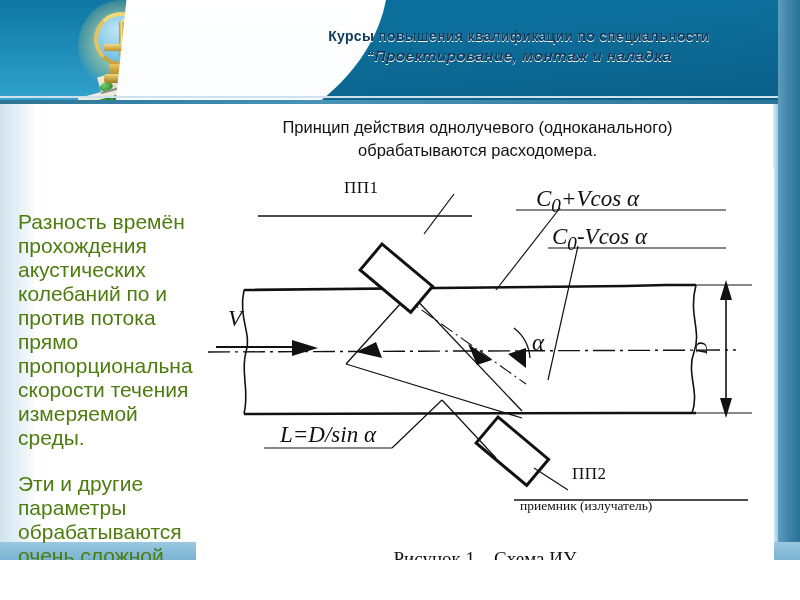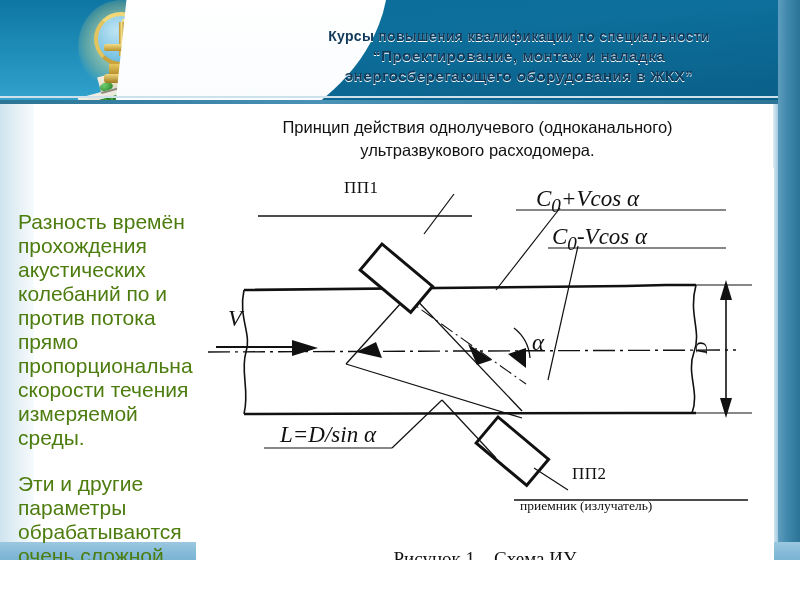--- a/index.html
+++ b/index.html
@@ -75,21 +75,21 @@
   .base{position:absolute;left:23px;top:58px;width:24px;height:13px;border-radius:0 0 4px 4px;
       background:linear-gradient(180deg,#e8c75e,#a8811f);}
   .base2{position:absolute;left:18px;top:68px;width:34px;height:9px;border-radius:3px;
       background:linear-gradient(180deg,#f0d77f,#9d7a1d);}
 
   
   .hdr-title{position:absolute;left:258px;top:26px;width:522px;text-align:center;
       color:#103a5c;font-weight:bold;font-size:14.5px;line-height:20px;
       letter-spacing:.3px;text-shadow:0 1px 0 #ffffff;}
   .hdr-title .l1{font-size:14px;}
-  .hdr-title .l2,.hdr-title .l3{font-size:15.5px;}
+  .hdr-title .l2,.hdr-title .l3{font-size:15.5px;font-style:italic;}
 
   
   .slide-title{position:absolute;left:170px;top:116px;width:615px;text-align:center;
       color:#111111;font-weight:normal;font-size:16.5px;line-height:23px;}
 
   
   .body-text{position:absolute;left:18px;top:210px;width:178px;
       color:#4d7c0f;font-size:21px;line-height:24px;}
   .body-text p{margin:0 0 22px 0;}
 
@@ -146,35 +146,34 @@
       <div class="cross-h"></div>
       <div class="base"></div>
       <div class="base2"></div>
     </div>
 
     <div class="hdr-white-curve2"></div>
 
     <div class="hdr-title">
       <div class="l1">Курсы повышения квалификации по специальности</div>
       <div class="l2">“Проектирование, монтаж и наладка</div>
-      <div class="l3">энергосберегающего оборудования в ЖКХ”</div>
     </div>
 
     <div class="hdr-thin"></div>
     <div class="hdr-bottom-line"></div>
   </div>
 
   <div class="left-tint"></div>
   <div class="right-band-inner"></div>
   <div class="right-band"></div>
   <div class="bottom-band"></div>
 
   <div class="slide-title">
     <div>Принцип действия однолучевого (одноканального)</div>
-    <div>ультразвукового расходомера.</div>
+    <div>обрабатываются расходомера.</div>
   </div>
 
   <div class="body-text">
     <p>Разность времён прохождения акустических колебаний по и против потока прямо пропорциональна скорости течения измеряемой среды.</p>
     <p>Эти и другие параметры обрабатываются очень сложной электроникой.</p>
   </div>
 
   <div class="figure">
 
     <svg class="dgm" width="578" height="400" viewBox="0 0 578 400">

